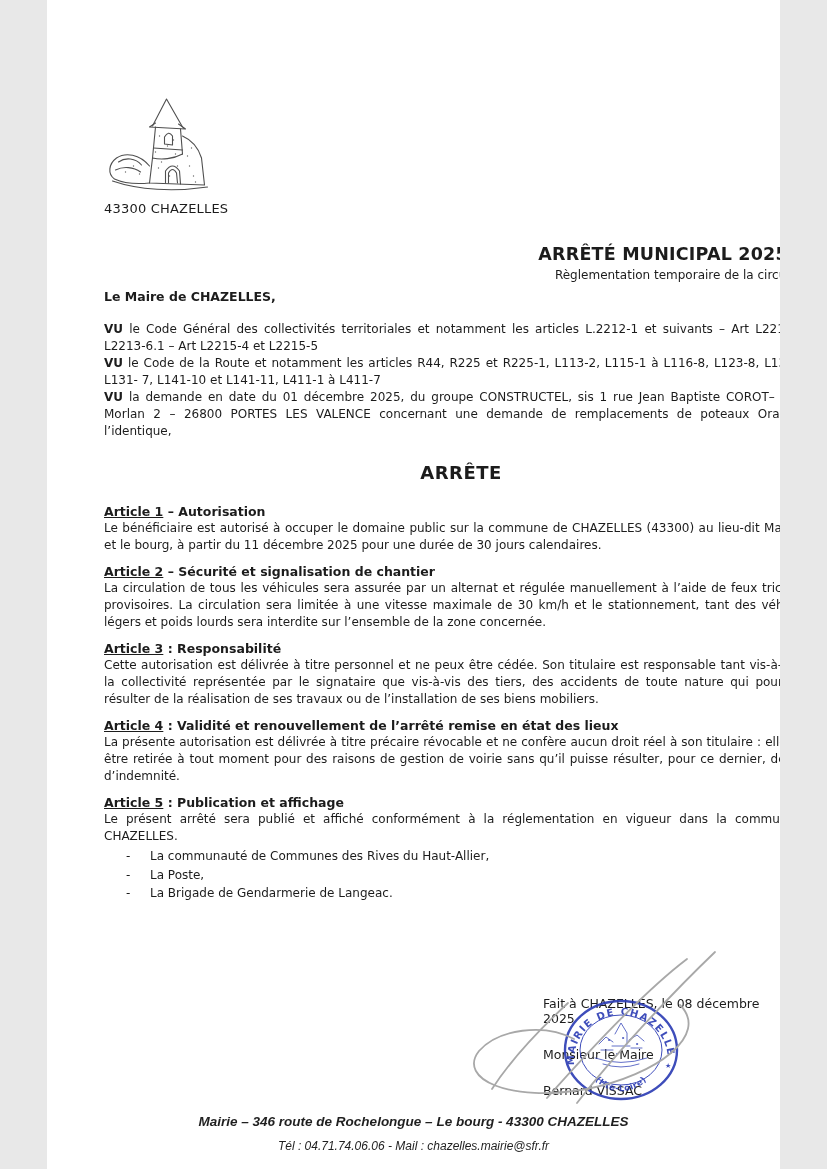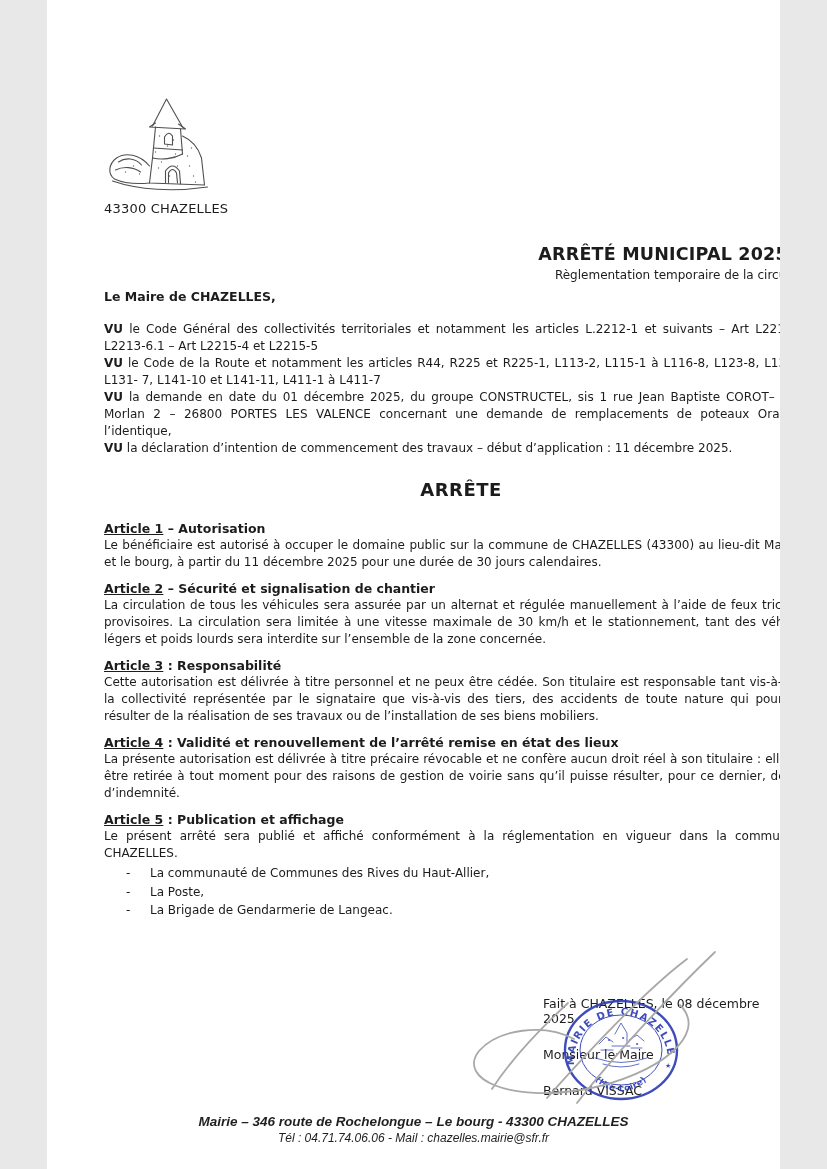--- a/index.html
+++ b/index.html
@@ -36,21 +36,21 @@
   .signature-block { position:absolute; left:496px; top:996px; font-size:12.5px; z-index:1; }
   .signature-line { margin:0 0 21px 0; }
   .stamp-svg { position:absolute; left:512px; top:996px; width:124px; height:106px; z-index:2; opacity:0.92; }
   .signature-strokes-svg { position:absolute; left:405px; top:943px; width:290px; height:168px; z-index:3; }
   
   .footer {
     position:absolute; top:1114px; left:0; width:100%; text-align:center;
     font-family:Liberation Sans, sans-serif; font-style:italic; color:#1f1f1f;
   }
   .footer-line1 { font-weight:700; font-size:13.5px; }
-  .footer-line2 { font-size:12px; margin-top:2px; }
+  .footer-line2 { font-size:12px; margin-top:10px; }
 </style>
 </head>
 <body>
 
 <div class="page">
 
   <svg class="logo-svg" viewBox="0 0 135 100" xmlns="http://www.w3.org/2000/svg">
     <g stroke="#4f4f4f" stroke-width="1.1" fill="none" stroke-linecap="round" stroke-linejoin="round">
       <path d="M49 30 L63 3 L79 31"></path>
       <path d="M52 27 L46 31 L82 33 L75 28"></path>
@@ -92,21 +92,20 @@
     <div class="doc-subtitle">Règlementation temporaire de la circulation</div>
   </div>
 
   <div class="content">
 
     <p class="opening">Le Maire de CHAZELLES,</p>
 
     <p class="vu-paragraph"><span class="vu-prefix">VU</span><span> le Code Général des collectivités territoriales et notamment les articles L.2212-1 et suivants – Art L2213-1 à L2213-6.1 – Art L2215-4 et L2215-5</span></p>
     <p class="vu-paragraph"><span class="vu-prefix">VU</span><span> le Code de la Route et notamment les articles R44, R225 et R225-1, L113-2, L115-1 à L116-8, L123-8, L131-1 à L131- 7, L141-10 et L141-11, L411-1 à L411-7</span></p>
     <p class="vu-paragraph"><span class="vu-prefix">VU</span><span> la demande en date du 01 décembre 2025, du groupe CONSTRUCTEL, sis 1 rue Jean Baptiste COROT– ZA de Morlan 2 – 26800 PORTES LES VALENCE concernant une demande de remplacements de poteaux Orange à l’identique,</span></p>
-    <p class="vu-paragraph"><span class="vu-prefix">VU</span><span> la déclaration d’intention de commencement des travaux – début d’application : 11 décembre 2025.</span></p>
 
     <div class="decree-heading">ARRÊTE</div>
 
     <div class="article">
       <div class="article-heading"><span class="article-num">Article 1</span><span class="article-sep"> – </span><span class="article-title">Autorisation</span></div>
       <p class="article-body">Le bénéficiaire est autorisé à occuper le domaine public sur la commune de CHAZELLES (43300) au lieu-dit Madènes et le bourg, à partir du 11 décembre 2025 pour une durée de 30 jours calendaires.</p>
     </div>
 
     <div class="article">
       <div class="article-heading"><span class="article-num">Article 2</span><span class="article-sep"> – </span><span class="article-title">Sécurité et signalisation de chantier</span></div>

